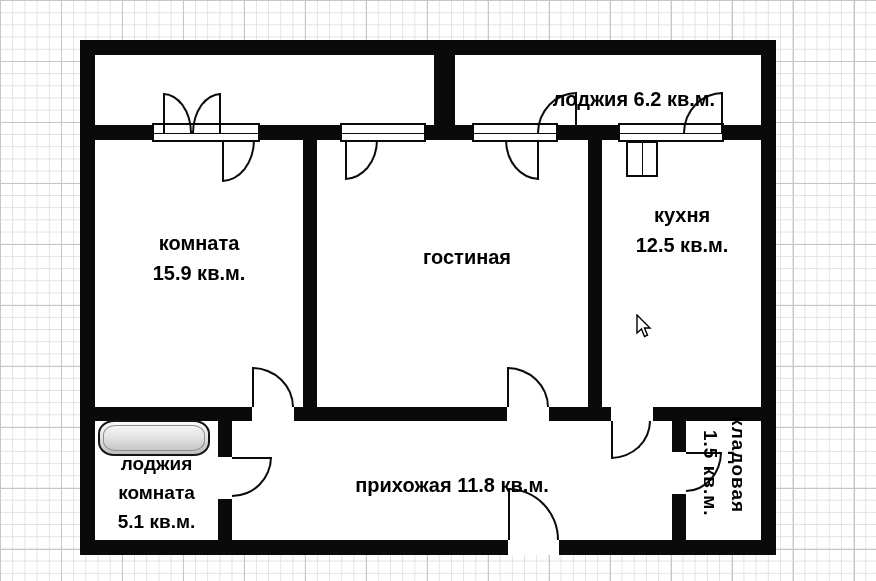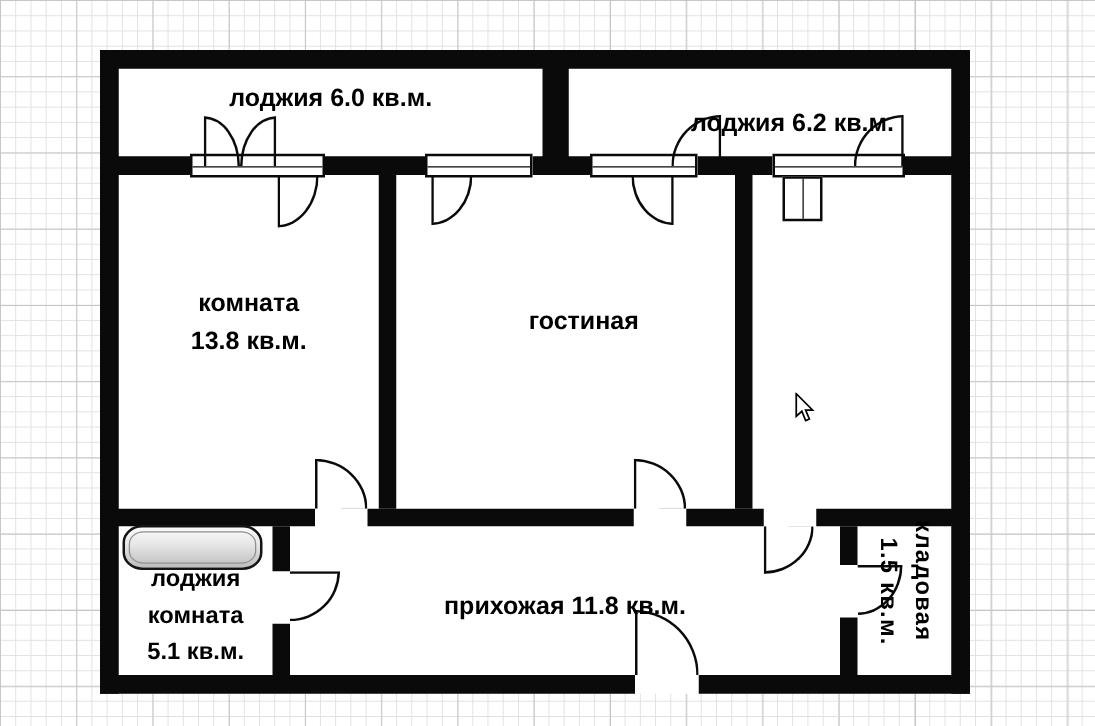--- a/index.html
+++ b/index.html
@@ -91,32 +91,35 @@
   <div class="arc d-th" style="left:686px;top:452px;width:36px;height:40px;"></div>
   <div class="arc d-th" style="left:232px;top:457px;width:40px;height:40px;"></div>
   <div class="arc d-bl" style="left:508px;top:488px;width:51px;height:52px;"></div>
 
   <div class="rad" style="left:626px;top:141px;width:32px;height:36px;"></div>
 
   <div class="bathtub" style="left:98px;top:420px;width:112px;height:36px;">
     <div class="bathtub-inner"></div>
   </div>
 
-  <div class="label" style="left:95px;top:64px;width:339px;">лоджия 6.0 кв.м.</div>
   <div class="label" style="left:455px;top:68px;width:358px;margin-top:16px;">лоджия 6.2 кв.м.</div>
 
   <div class="label" style="left:95px;top:228px;width:208px;">
     <span>комната</span>
-    <span>13.8 кв.м.</span>
+    <span>15.9 кв.м.</span>
   </div>
 
   <div class="label" style="left:317px;top:242px;width:300px;">
     <span>гостиная</span>
   </div>
 
+  <div class="label" style="left:602px;top:200px;width:160px;">
+    <span>кухня</span>
+    <span>12.5 кв.м.</span>
+  </div>
 
   <div class="label" style="left:95px;top:449px;width:123px;line-height:29px;font-size:19px;">
     <span>лоджия</span>
     <span>комната</span>
     <span>5.1 кв.м.</span>
   </div>
 
   <div class="label" style="left:232px;top:470px;width:440px;">прихожая 11.8 кв.м.</div>
 
   <div class="vlabel" style="left:727px;top:416px;">кладовая</div>

